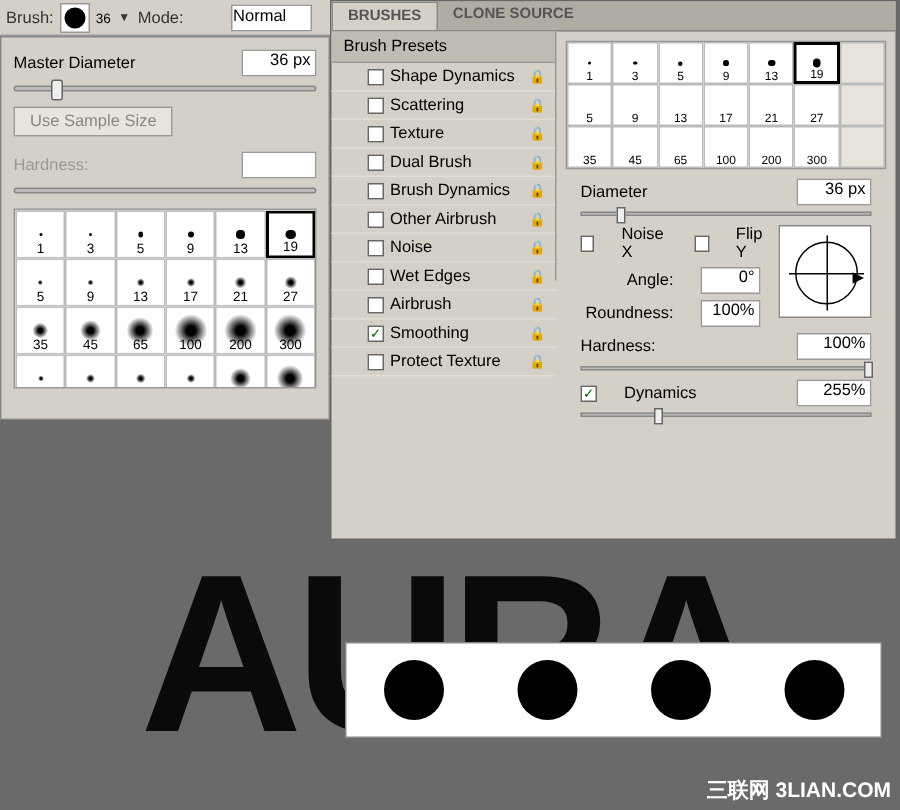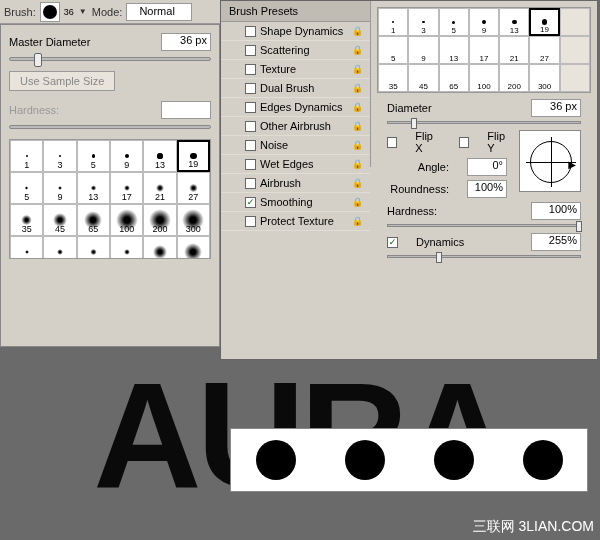--- a/index.html
+++ b/index.html
@@ -2,22 +2,22 @@
 <html><head>
 <meta charset="utf-8">
 <style>
 * { box-sizing: border-box; margin: 0; padding: 0; font-family: Tahoma, sans-serif; font-size: 11px; }
 body { width: 600px; height: 540px; background: #6a6a6a; position: relative; overflow: hidden; }
 .toolbar { position: absolute; top: 0; left: 0; width: 220px; height: 24px; background: #d4d0c8; display: flex; align-items: center; padding: 0 4px; gap: 4px; border-bottom: 1px solid #999; }
 .toolbar .lbl { color: #333; }
 .brush-thumb { width: 20px; height: 20px; background: #fff; border: 1px solid #999; display: flex; flex-direction: column; align-items: center; justify-content: center; position: relative; }
 .brush-thumb .dot { width: 14px; height: 14px; background: #000; border-radius: 50%; }
 .dd-arrow { width: 10px; height: 10px; display: flex; align-items: center; justify-content: center; font-size: 8px; color: #333; }
-.mode-select { background: #fff; border: 1px solid #999; padding: 1px 16px 1px 12px; height: 18px; }
-.panel-left { position: absolute; top: 24px; left: 0; width: 220px; height: 323px; background: #d4d0c8; border: 1px solid #888; }
+.mode-select { background: #fff; border: 1px solid #999; padding: 1px 16px 1px 0; height: 18px; margin-left: 28px; }
+.panel-left { position: absolute; top: 24px; left: 0; width: 220px; height: 256px; background: #d4d0c8; border: 1px solid #888; }
 .panel-left .inner { padding: 8px; }
 .row { display: flex; align-items: center; justify-content: space-between; margin-bottom: 6px; }
 .num-input { width: 50px; height: 18px; background: #fff; border: 1px solid #999; text-align: right; padding: 0 3px; }
 .slider-track { height: 4px; background: #bbb; border: 1px solid #888; border-radius: 2px; margin: 4px 0 10px; position: relative; }
 .slider-thumb { position: absolute; top: -5px; width: 8px; height: 14px; background: #eee; border: 1px solid #666; border-radius: 2px; }
 .btn-sample { background: #e8e4dc; border: 1px solid #999; padding: 3px 10px; color: #888; margin-bottom: 10px; }
 .grayed { color: #999; }
 .brush-grid { border: 1px solid #999; background: #fff; margin-top: 8px; height: 120px; overflow: auto; }
 .grid-inner { display: grid; grid-template-columns: repeat(6, 1fr); }
 .brush-cell { border: 1px solid #bbb; height: 32px; display: flex; flex-direction: column; align-items: center; justify-content: center; background: #fff; position: relative; }
@@ -45,21 +45,21 @@
 .settings-row { display: flex; align-items: center; gap: 18px; margin-bottom: 4px; }
 .settings-row .lbl { width: 62px; text-align: right; }
 .angle-widget { width: 62px; height: 62px; border: 1px solid #888; background: #fff; position: relative; margin-left: auto; }
 .angle-widget .circle { position: absolute; top: 10px; left: 10px; width: 42px; height: 42px; border: 1px solid #000; border-radius: 50%; }
 .angle-widget .cross { position: absolute; top: 31px; left: 6px; width: 50px; height: 1px; background: #000; }
 .angle-widget .cross2 { position: absolute; top: 6px; left: 31px; width: 1px; height: 50px; background: #000; }
 .angle-widget .arrow { position: absolute; top: 28px; right: 4px; font-size: 10px; }
 .stroke-preview { position: absolute; bottom: 48px; left: 230px; width: 358px; height: 64px; background: #fff; border: 1px solid #888; display: flex; align-items: center; justify-content: space-around; }
 .stroke-preview .sp-dot { width: 40px; height: 40px; background: #000; border-radius: 50%; }
 .canvas-text { position: absolute; top: 335px; left: 0; width: 100%; height: 200px; display: flex; align-items: center; justify-content: center; font-size: 150px; font-weight: 900; color: #0a0a0a; font-family: Impact, sans-serif; letter-spacing: -5px; }
-.watermark { position: absolute; bottom: 4px; right: 6px; color: #fff; font-size: 14px; font-weight: normal; }
+.watermark { position: absolute; bottom: 4px; right: 6px; color: #fff; font-size: 14px; font-weight: bold; }
 .mini-slider { height: 3px; background: #bbb; border: 1px solid #888; margin: 3px 0 6px; position: relative; }
 .mini-thumb { position: absolute; top: -4px; width: 6px; height: 11px; background: #eee; border: 1px solid #666; }
 </style>
 </head>
 <body>
 
 <div class="canvas-text">AURA</div>
 
 <div class="toolbar">
   <span class="lbl">Brush:</span>
@@ -184,20 +184,24 @@
           <div class="brush-cell">
             <div class="soft" style="width:18.25px;height:18.25px"></div>
             <div class="lbl">65</div>
           </div>
         </div>
     </div>
   </div>
 </div>
 
 <div class="panel-right">
+  <div class="tabs">
+    <div class="tab active">BRUSHES</div>
+    <div class="tab">CLONE SOURCE</div>
+  </div>
   <div class="pr-body">
     <div class="option-list">
       <div class="opt-header">Brush Presets</div>
       <div id="opt-rows">
           <div class="opt-row">
             <span class="chk"></span>
             <span>Shape Dynamics</span>
             <span class="lock-icon">🔒</span>
           </div>
           <div class="opt-row">
@@ -210,21 +214,21 @@
             <span>Texture</span>
             <span class="lock-icon">🔒</span>
           </div>
           <div class="opt-row">
             <span class="chk"></span>
             <span>Dual Brush</span>
             <span class="lock-icon">🔒</span>
           </div>
           <div class="opt-row">
             <span class="chk"></span>
-            <span>Edges Dynamics</span>
+            <span>Brush Dynamics</span>
             <span class="lock-icon">🔒</span>
           </div>
           <div class="opt-row">
             <span class="chk"></span>
             <span>Other Airbrush</span>
             <span class="lock-icon">🔒</span>
           </div>
           <div class="opt-row">
             <span class="chk"></span>
             <span>Noise</span>
@@ -335,21 +339,21 @@
           <span>Diameter</span>
           <div class="num-input" style="margin-left:auto">36 px</div>
         </div>
         <div class="mini-slider">
             <div class="mini-thumb" style="left:12%"></div>
           </div>
         <div style="display:flex;gap:6px;">
           <div style="flex:1">
             <div class="settings-row">
               <span class="chk"></span>
-              <span>Flip X</span>
+              <span>Noise X</span>
               <span class="chk"></span>
               <span>Flip Y</span>
             </div>
             <div class="settings-row">
               <span class="lbl">Angle:</span>
               <div class="num-input" style="width:40px">0°</div>
             </div>
             <div class="settings-row">
               <span class="lbl">Roundness:</span>
               <div class="num-input" style="width:40px">100%</div>

